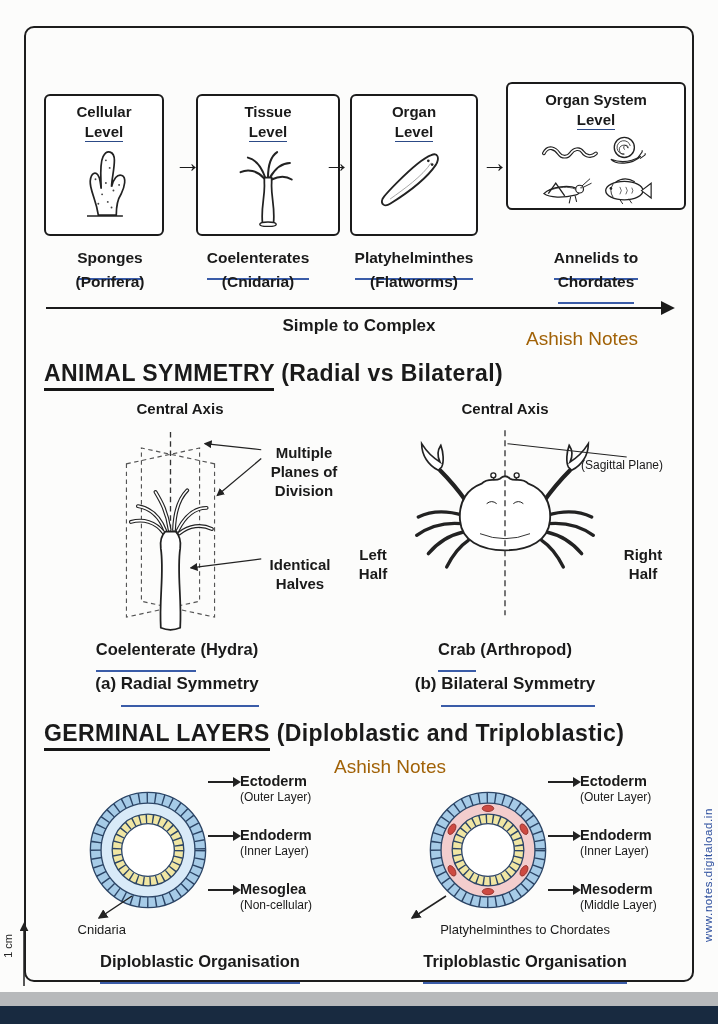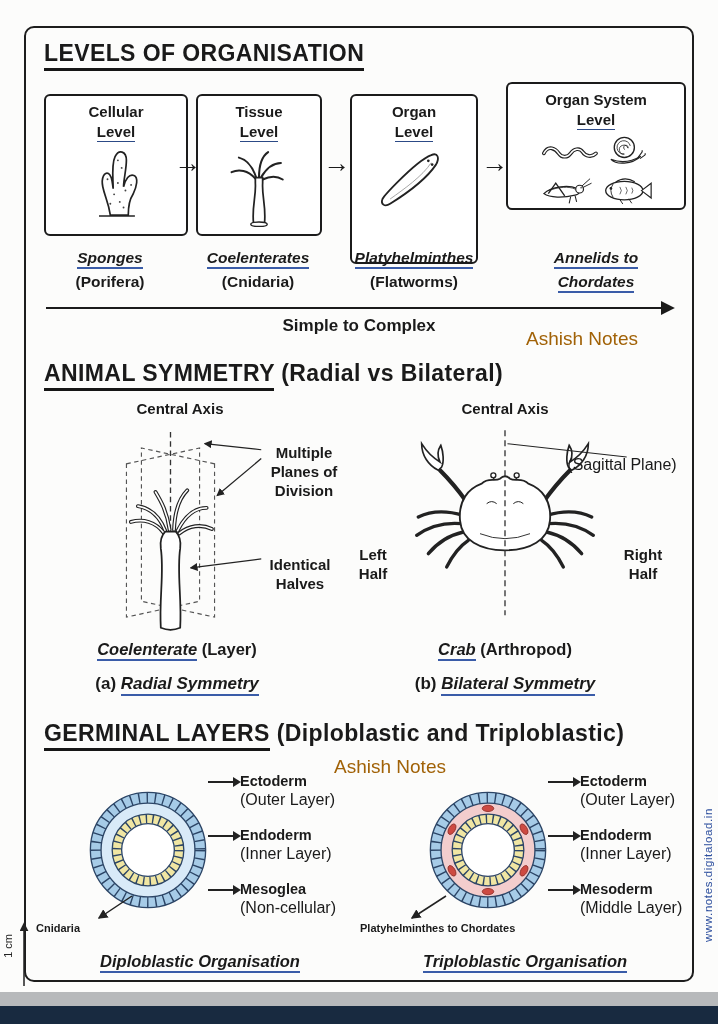--- a/index.html
+++ b/index.html
@@ -3,55 +3,52 @@
 <meta charset="utf-8">
 <style>
   html,body{margin:0;padding:0;background:#9aa0a6;}
   .page{position:relative;width:718px;height:1024px;margin:0 auto;background:#fcfcfb;
         font-family:"Liberation Sans",sans-serif;color:#1a1a1a;overflow:hidden;}
   .abs{position:absolute;}
   .frame{left:24px;top:26px;width:666px;height:952px;border:2.4px solid #1d1d1d;border-radius:10px;}
   .h1{font-size:23px;font-weight:700;letter-spacing:.4px;white-space:nowrap;}
   .h1-sub{font-weight:600;}
   .u-black{border-bottom:3px solid #161616;padding-bottom:2px;}
-  .u-blue{border-bottom:2px solid #3a5ca8;padding-bottom:1px;font-style:italic;}
+  .u-blue{border-bottom:2px solid #3a5ca8;padding-bottom:12px;}
   .u-thin{border-bottom:1.8px solid #2c4a86;padding-bottom:1px;}
   .box{border:2.2px solid #1b1b1b;border-radius:6px;background:#fff;
        display:flex;flex-direction:column;align-items:center;padding-top:6px;box-sizing:border-box;}
   .box-title{font-size:15px;font-weight:600;text-align:center;line-height:1.35;}
   .cap{font-size:15.5px;font-weight:600;text-align:center;line-height:1.55;}
   .flow-arrow{font-size:27px;line-height:1;color:#1b1b1b;}
   .flow-label{font-size:17px;font-weight:600;text-align:center;}
   .wm{font-size:19px;color:#a16207;font-weight:500;text-align:center;white-space:nowrap;}
   .lbl{font-size:15px;font-weight:600;line-height:1.25;text-align:center;}
-  .lbl-sub{font-size:16px;font-weight:500;}
+  .lbl-sub{font-size:12px;font-weight:500;}
   .capline{font-size:16.5px;font-weight:600;text-align:center;white-space:nowrap;}
   .tag-line{font-size:17px;font-weight:700;text-align:center;white-space:nowrap;}
   .ring-row{display:flex;align-items:flex-start;gap:6px;}
   .lead{position:relative;width:26px;height:2px;background:#222;margin-top:9px;flex:none;}
   .lead::after{content:"";position:absolute;right:-7px;top:-4.5px;
                border-left:8px solid #222;border-top:5px solid transparent;border-bottom:5px solid transparent;}
   .ring-txt{font-size:14.5px;font-weight:600;line-height:1.25;}
   .ring-txt .lbl-sub{display:block;}
-  .org-label{font-size:11px;font-weight:700;text-align:left;white-space:nowrap;}
+  .org-label{font-size:13px;font-weight:400;text-align:right;white-space:nowrap;}
   .side-url{writing-mode:vertical-rl;transform:rotate(180deg);font-size:11.5px;color:#2d4f9e;letter-spacing:.6px;}
   .scale-text{writing-mode:vertical-rl;transform:rotate(180deg);font-size:11px;color:#222;}
 </style>
 </head>
 <body>
 
 <div class="page">
 
   <div class="abs frame"></div>
 
-  <div class="abs h1" style="left:44px;top:40px">
-    <span class="u-black">LEVELS OF ORGANISATION</span>
-  </div>
-
-  <div class="abs box" style="left:44px;top:94px;width:144px;height:142px">
+
+  <div class="abs box" style="left:44px;top:94px;width:120px;height:142px">
     <div class="box-title">
       <span>Cellular</span><br>
       <span class="u-thin">Level</span>
     </div>
     <svg width="68" height="80" viewBox="0 0 72 80">
       <path d="M30,74 C28,60 24,54 22,44 C20,34 24,28 28,30 C32,32 32,40 33,46 C33,36 31,20 35,12 C39,4 47,6 47,16 C47,26 44,36 44,44 C46,36 50,30 55,32 C60,34 58,44 54,52 C50,58 49,66 49,74 Z" fill="#fff" stroke="#222" stroke-width="1.8"></path>
       <g fill="#444">
         <circle cx="30" cy="62" r="1"></circle>
           <circle cx="34" cy="52" r="1"></circle>
           <circle cx="38" cy="40" r="1"></circle>
@@ -60,39 +57,39 @@
           <circle cx="46" cy="48" r="1"></circle>
         <circle cx="27" cy="36" r="1"></circle>
           <circle cx="44" cy="66" r="1"></circle>
           <circle cx="52" cy="42" r="1"></circle>
         <circle cx="38" cy="16" r="1"></circle>
       </g>
       <path d="M18,75 L56,75" stroke="#222" stroke-width="1.5"></path>
     </svg>
   </div>
 
-  <div class="abs box" style="left:196px;top:94px;width:126px;height:142px">
+  <div class="abs box" style="left:196px;top:94px;width:144px;height:142px">
     <div class="box-title">
       <span>Tissue</span><br>
       <span class="u-thin">Level</span>
     </div>
     <svg width="74" height="84" viewBox="0 0 80 92">
       <g fill="none" stroke="#222" stroke-width="2.2" stroke-linecap="round">
         <path d="M36,39 C28,30 18,28 10,32"></path>
         <path d="M37,38 C33,26 26,18 18,16"></path>
         <path d="M40,38 C40,24 44,14 50,10"></path>
         <path d="M42,38 C48,28 56,22 64,22"></path>
         <path d="M44,40 C52,36 60,36 66,40"></path>
       </g>
       <path d="M34,88 C32,70 37,58 36,44 L36,38 L44,38 L44,44 C43,58 48,70 46,88 C42,91 38,91 34,88 Z" fill="#fff" stroke="#222" stroke-width="1.9"></path>
       <ellipse cx="40" cy="89" rx="9" ry="2.5" fill="#fff" stroke="#222" stroke-width="1.5"></ellipse>
     </svg>
   </div>
 
-  <div class="abs box" style="left:350px;top:94px;width:128px;height:170px">
+  <div class="abs box" style="left:350px;top:94px;width:128px;height:142px">
     <div class="box-title">
       <span>Organ</span><br>
       <span class="u-thin">Level</span>
     </div>
     <svg width="86" height="70" viewBox="0 0 90 72">
       <path d="M12,58 C10,63 14,67 20,63 C36,53 58,37 68,22 C72,15 70,9 63,12 C55,15 40,28 28,40 C20,48 14,54 12,58 Z" fill="#fff" stroke="#222" stroke-width="1.9"></path>
       <path d="M20,58 C34,48 54,34 63,20" fill="none" stroke="#999" stroke-width="0.9"></path>
       <circle cx="60" cy="18" r="1.4" fill="#222"></circle>
       <circle cx="64" cy="22" r="1.4" fill="#222"></circle>
     </svg>
@@ -214,21 +211,21 @@
     <line x1="208" y1="36" x2="144" y2="29" stroke="#222" stroke-width="1.4" marker-end="url(#ah-rad)"></line>
     <line x1="208" y1="46" x2="158" y2="88" stroke="#222" stroke-width="1.4" marker-end="url(#ah-rad)"></line>
     <line x1="208" y1="160" x2="128" y2="170" stroke="#222" stroke-width="1.4" marker-end="url(#ah-rad)"></line>
   </svg>
 
   <div class="abs lbl" style="left:264px;top:444px;width:80px">Multiple Planes of Division</div>
   <div class="abs lbl" style="left:264px;top:556px;width:72px">Identical Halves</div>
 
   <div class="abs capline" style="left:62px;top:640px;width:230px">
     <span class="u-blue">Coelenterate</span>
-    <span>(Layer)</span>
+    <span>(Hydra)</span>
   </div>
   <div class="abs tag-line" style="left:62px;top:674px;width:230px">
     <span>(a)</span>
     <span class="u-blue">Radial Symmetry</span>
   </div>
 
   <div class="abs lbl" style="left:420px;top:400px;width:170px">Central Axis</div>
 
   <svg class="abs" style="left:380px;top:422px" width="250" height="200" viewBox="0 0 300 240">
 

